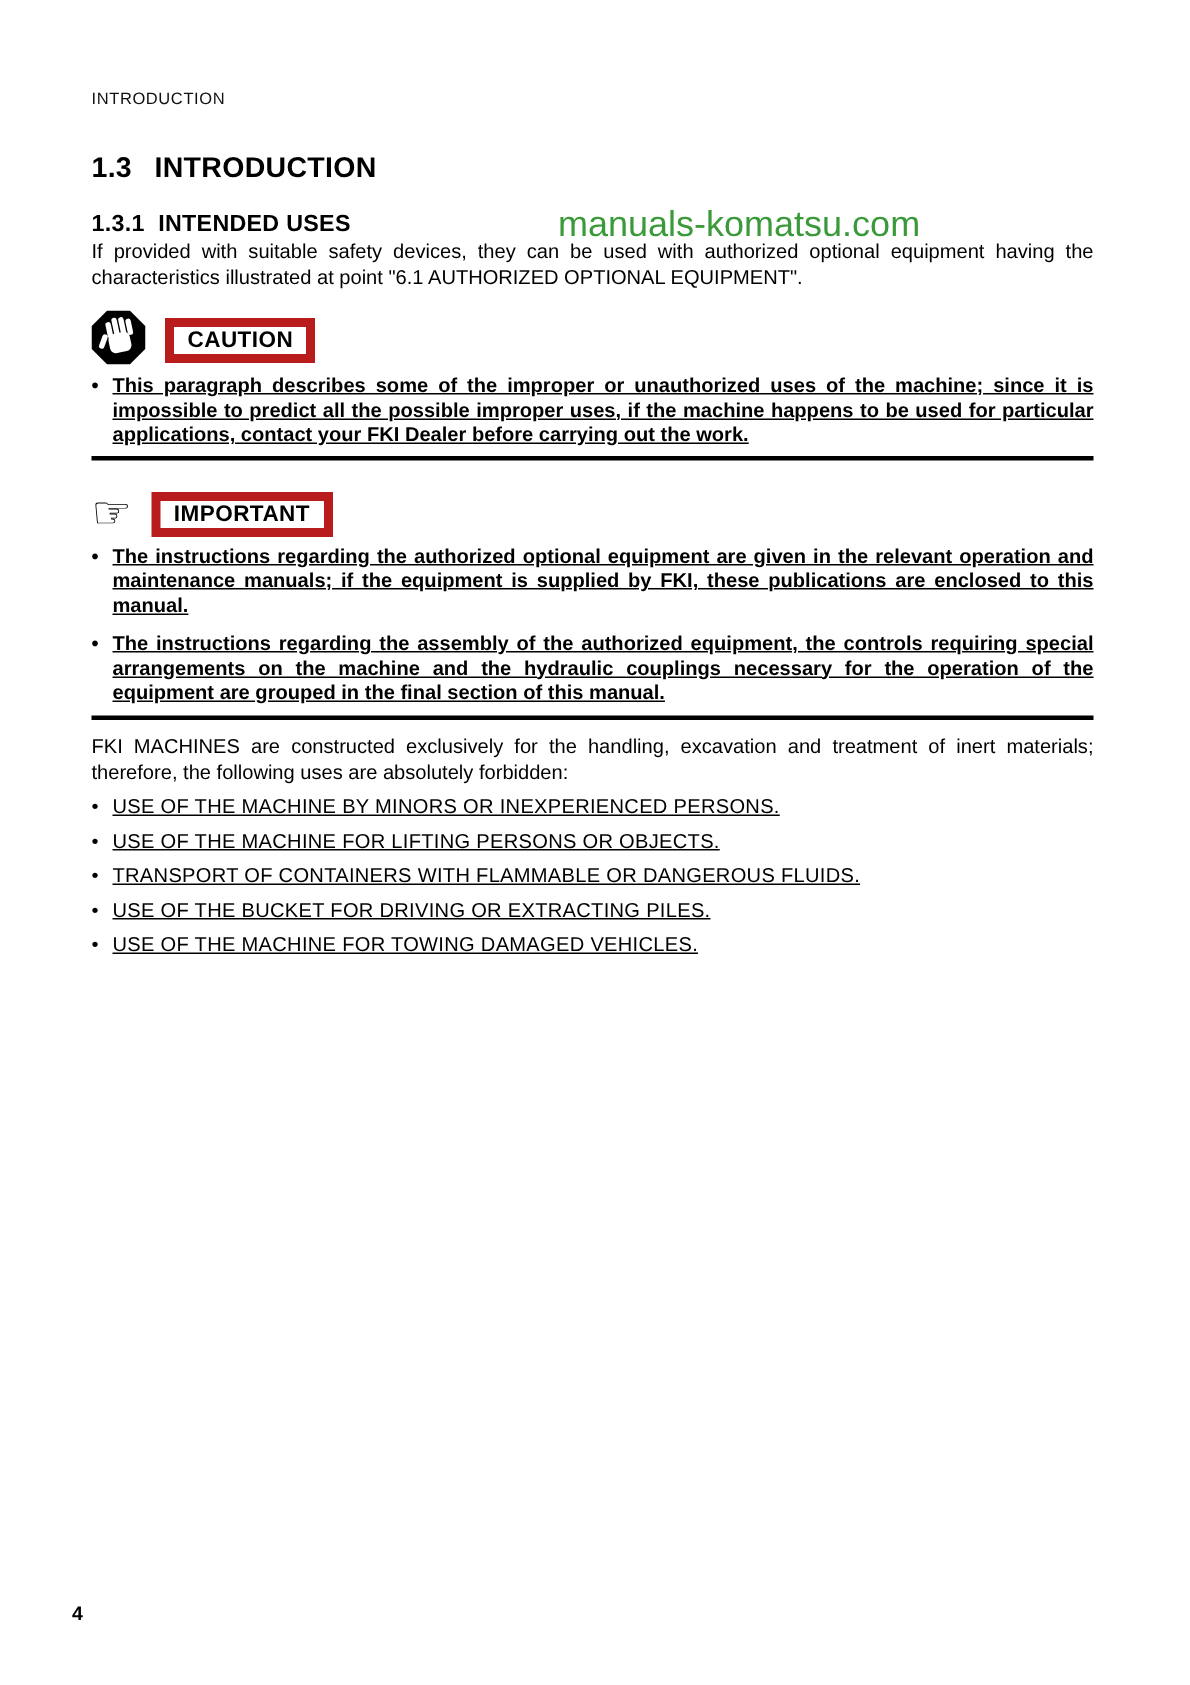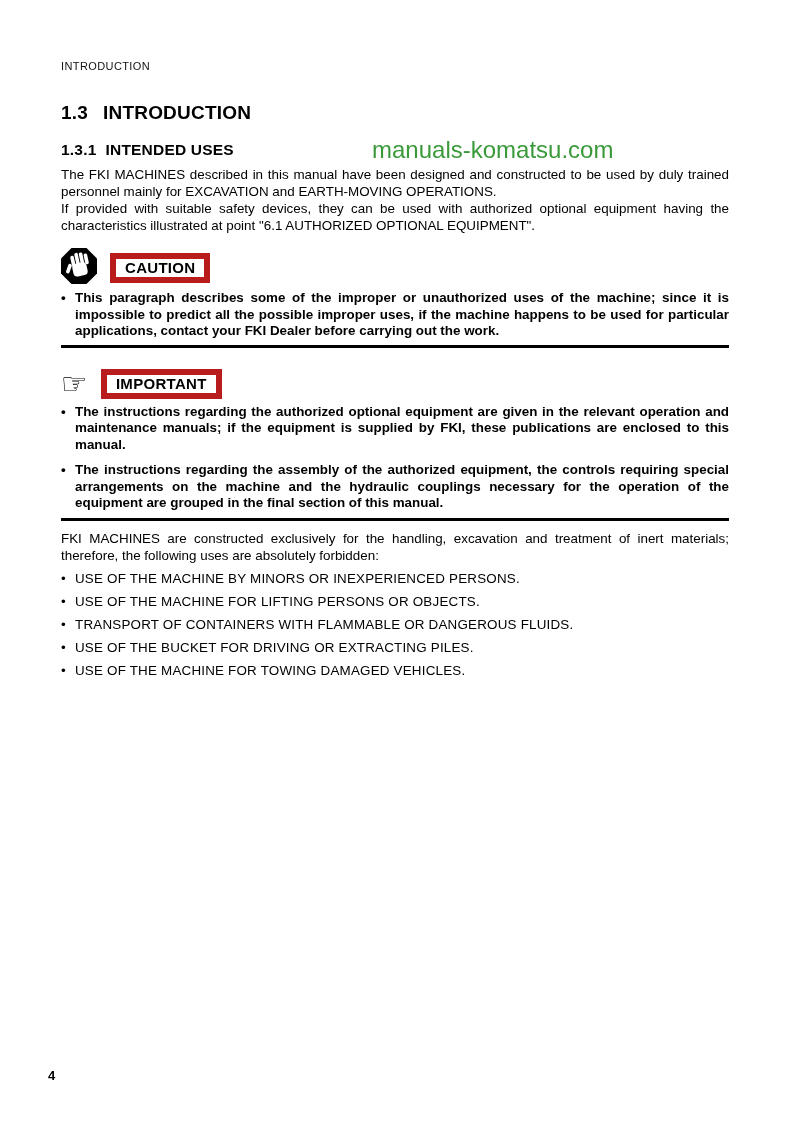--- a/index.html
+++ b/index.html
@@ -78,21 +78,21 @@
 
   .bullet-item {
     display: flex;
     font-size: 13.4px;
     line-height: 16.5px;
   }
   .bullet-item .marker {
     flex: 0 0 14px;
     text-align: left;
   }
-  .bullet-item .btext { flex: 1 1 auto; text-align: justify; }
+  .bullet-item .btext { flex: 1 1 auto; text-align: justify; text-decoration: underline; }
   .bullet-item.bold { font-weight: bold; }
   .bullet-item.caution-bullet { margin-top: 4px; }
   .bullet-item.imp-b1 { margin-top: 6px; }
   .bullet-item.imp-b2 { margin-top: 9px; }
 
   hr.rule {
     border: none;
     border-top: 3px solid #000;
     margin: 0;
   }
@@ -130,21 +130,20 @@
   <div class="running-head">INTRODUCTION</div>
 
   <h1 class="sec">
     <span class="sec-num">1.3</span><span>INTRODUCTION</span>
   </h1>
 
   <h2 class="sub">
     <span class="sub-num">1.3.1</span><span>INTENDED USES</span>
   </h2>
 
-  <p class="body-par first">The FKI MACHINES described in this manual have been designed and constructed to be used by duly trained personnel mainly for EXCAVATION and EARTH-MOVING OPERATIONS.</p>
   <p class="body-par">If provided with suitable safety devices, they can be used with authorized optional equipment having the characteristics illustrated at point "6.1 AUTHORIZED OPTIONAL EQUIPMENT".</p>
 
 
   <div class="notice-row">
     <span class="notice-icon">
       <svg width="36" height="36" viewBox="0 0 36 36" aria-hidden="true">
         <polygon points="10.5,0 25.5,0 36,10.5 36,25.5 25.5,36 10.5,36 0,25.5 0,10.5" fill="#000"></polygon>
         <g fill="#fff" transform="rotate(-12 18 18)">
           <rect x="11" y="15" width="14.5" height="13" rx="4"></rect>
           <rect x="11.2" y="6.5" width="3.6" height="11" rx="1.8"></rect>

